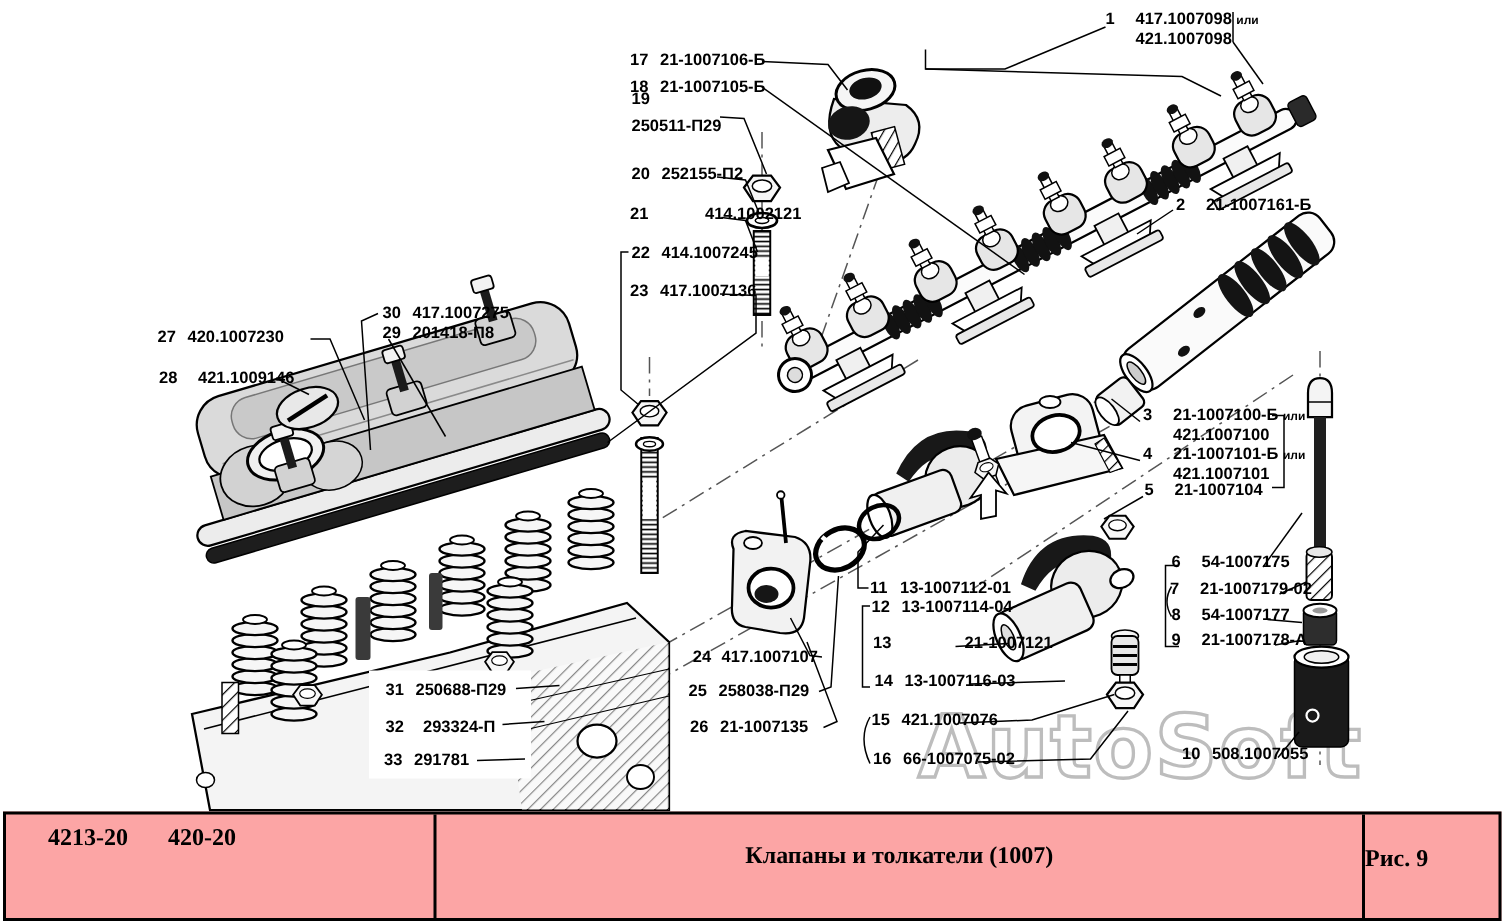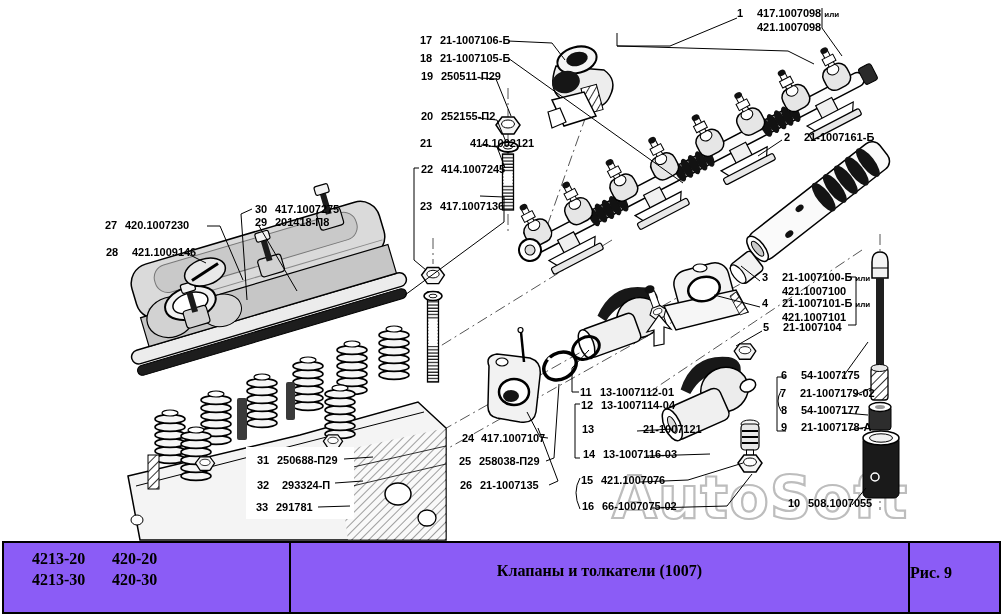--- a/index.html
+++ b/index.html
@@ -7,21 +7,21 @@
          font-family:"Liberation Sans",sans-serif;}
   .stage svg{position:absolute;left:0;top:0;}
   
   .labels{position:absolute;left:0;top:0;width:100%;height:100%;pointer-events:none;}
   .callout{position:absolute;display:flex;align-items:flex-start;gap:6px;
            font-size:11px;font-weight:bold;color:#000;white-space:nowrap;line-height:12px;}
   .cnum{min-width:14px;}
   .conj{font-size:8px;margin-left:3px;font-weight:bold;}
   
   .footer{position:absolute;left:2px;top:541px;width:999px;height:73px;box-sizing:border-box;
-          border:2px solid #000;display:flex;background:#8b5cf6;}
+          border:2px solid #000;display:flex;background:#fca5a5;}
   .fcell{box-sizing:border-box;border-right:2px solid #000;}
   .fcell:last-child{border-right:none;}
   .fcell.codes{width:287px;padding:5px 0 0 28px;font-family:"Liberation Serif",serif;
                font-weight:bold;font-size:16px;line-height:21px;}
   .fcell.codes .c1{display:inline-block;width:76px;}
   .fcell.caption{flex:1;display:flex;justify-content:center;align-items:flex-start;
                  padding-top:19px;font-family:"Liberation Serif",serif;font-weight:bold;font-size:16px;}
   .fcell.fig{width:89px;display:flex;justify-content:flex-start;align-items:flex-start;
              padding-top:21px;font-family:"Liberation Serif",serif;font-weight:bold;font-size:16px;}
 </style>
@@ -428,21 +428,21 @@
         <div>
           <div class="cline"><span class="code">21-1007106-Б</span></div>
         </div>
       </div>
       <div class="callout" style="left: 420px; top: 52px;">
         <span class="cnum">18</span>
         <div>
           <div class="cline"><span class="code">21-1007105-Б</span></div>
         </div>
       </div>
-      <div class="callout" style="left: 421px; top: 70px;">
+      <div class="callout" style="left: 421px; top: 60px; flex-direction: column;">
         <span class="cnum">19</span>
         <div>
           <div class="cline"><span class="code">250511-П29</span></div>
         </div>
       </div>
       <div class="callout" style="left: 421px; top: 110px;">
         <span class="cnum">20</span>
         <div>
           <div class="cline"><span class="code">252155-П2</span></div>
         </div>
@@ -452,21 +452,21 @@
         <div>
           <div class="cline"><span class="code">414.1002121</span></div>
         </div>
       </div>
       <div class="callout" style="left: 421px; top: 163px;">
         <span class="cnum">22</span>
         <div>
           <div class="cline"><span class="code">414.1007245</span></div>
         </div>
       </div>
-      <div class="callout" style="left: 420px; top: 200px; align-items: center;">
+      <div class="callout" style="left: 420px; top: 188px; align-items: center;">
         <span class="cnum">23</span>
         <div>
           <div class="cline"><span class="code">417.1007136</span></div>
         </div>
       </div>
       <div class="callout" style="left: 461px; top: 432px; text-align: center;">
         <span class="cnum">24</span>
         <div>
           <div class="cline"><span class="code">417.1007107</span></div>
         </div>
@@ -525,24 +525,20 @@
           <div class="cline"><span class="code">291781</span></div>
         </div>
       </div>
     </div>
 
 <div class="footer">
   <div class="fcell codes">
     <div>
       <span class="c1">4213-20</span>
       <span>420-20</span>
-    </div>
-    <div>
-      <span class="c1">4213-30</span>
-      <span>420-30</span>
     </div>
   </div>
   <div class="fcell caption">
     <span>Клапаны и толкатели (1007)</span>
   </div>
   <div class="fcell fig">
     <span>Рис. 9</span>
   </div>
 </div>
 

